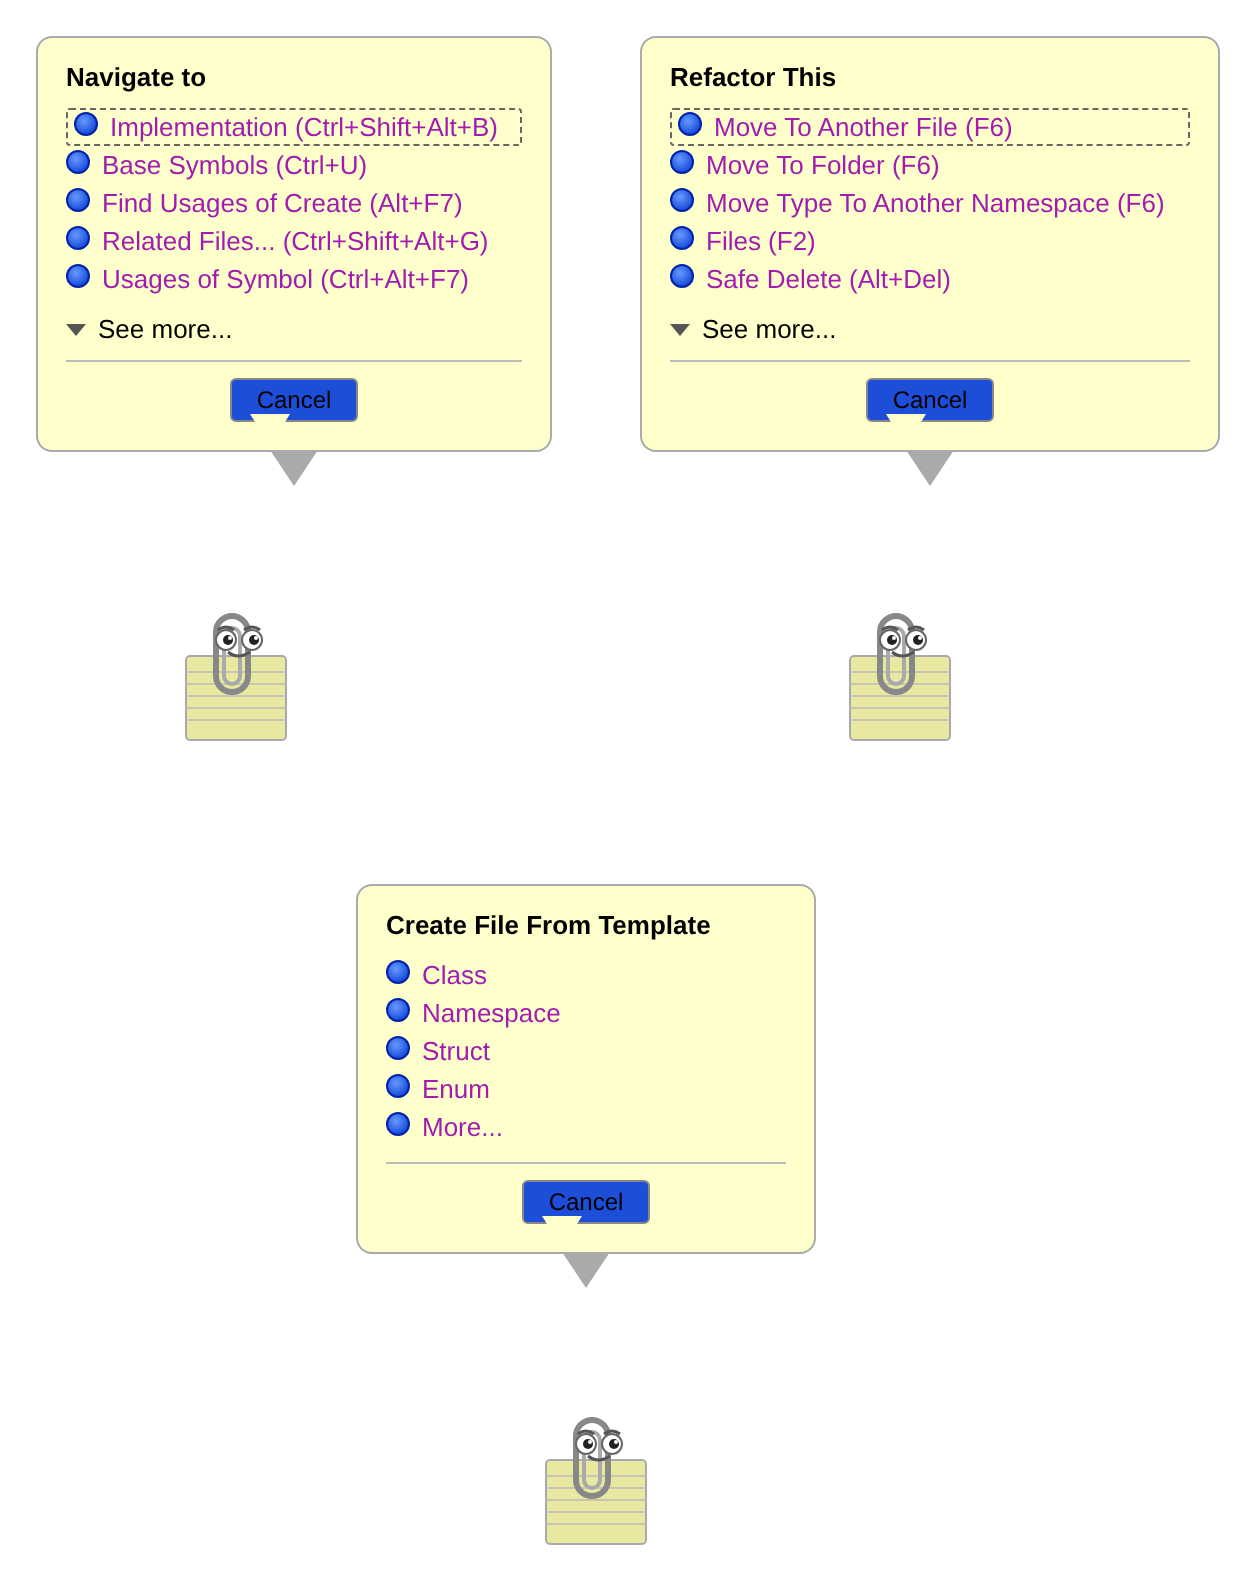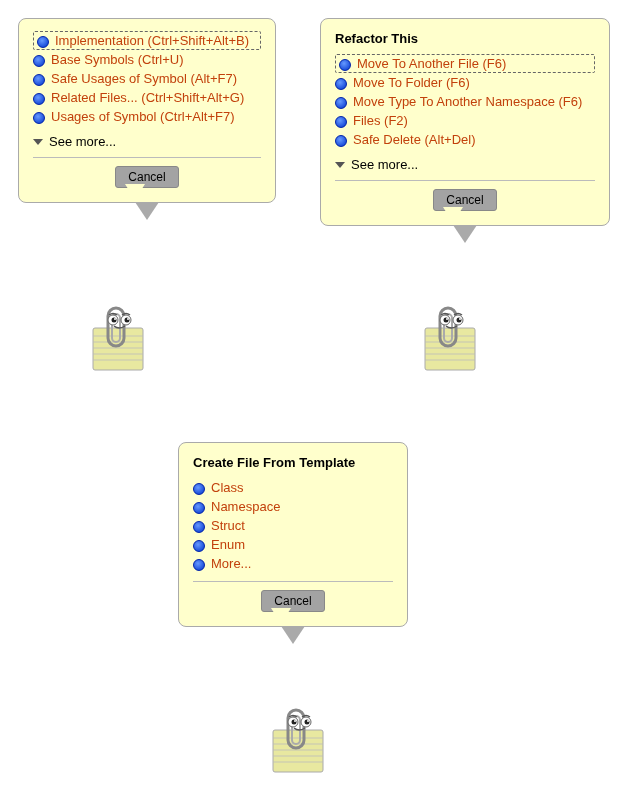--- a/index.html
+++ b/index.html
@@ -36,23 +36,23 @@
       color: #000;
     }
 
     .popup-items {
       list-style: none;
       margin-bottom: 8px;
     }
 
     .popup-items li {
       display: flex;
-      align-items: flex-end;
+      align-items: flex-start;
       padding: 2px 0;
-      color: #c2410c;
+      color: #a21caf;
       cursor: pointer;
     }
 
     .popup-items li.selected {
       border: 1px dashed #666;
       background: #ffffcc;
       padding: 1px 3px;
       border-radius: 2px;
     }
 
@@ -85,21 +85,21 @@
       margin-right: 6px;
     }
 
     .popup-divider {
       border: none;
       border-top: 1px solid #bbb;
       margin: 8px 0;
     }
 
     .cancel-btn {
-      background: #a3a3a3;
+      background: #1d4ed8;
       border: 1px solid #888;
       border-radius: 3px;
       padding: 3px 12px;
       cursor: pointer;
       font-size: 12px;
       display: block;
       margin: 0 auto;
     }
 
     
@@ -146,32 +146,33 @@
       left: 268px;
       top: 700px;
     }
   </style>
 </head>
 <body>
 
 <div class="page-container">
 
   <div class="popup popup-navigate">
+    <div class="popup-title">Navigate to</div>
     <ul class="popup-items">
       <li class="selected">
         <span class="blue-dot"></span>
         <span>Implementation (Ctrl+Shift+Alt+B)</span>
       </li>
       <li>
         <span class="blue-dot"></span>
         <span>Base Symbols (Ctrl+U)</span>
       </li>
       <li>
         <span class="blue-dot"></span>
-        <span>Safe Usages of Symbol (Alt+F7)</span>
+        <span>Find Usages of Create (Alt+F7)</span>
       </li>
       <li>
         <span class="blue-dot"></span>
         <span>Related Files... (Ctrl+Shift+Alt+G)</span>
       </li>
       <li>
         <span class="blue-dot"></span>
         <span>Usages of Symbol (Ctrl+Alt+F7)</span>
       </li>
     </ul>

